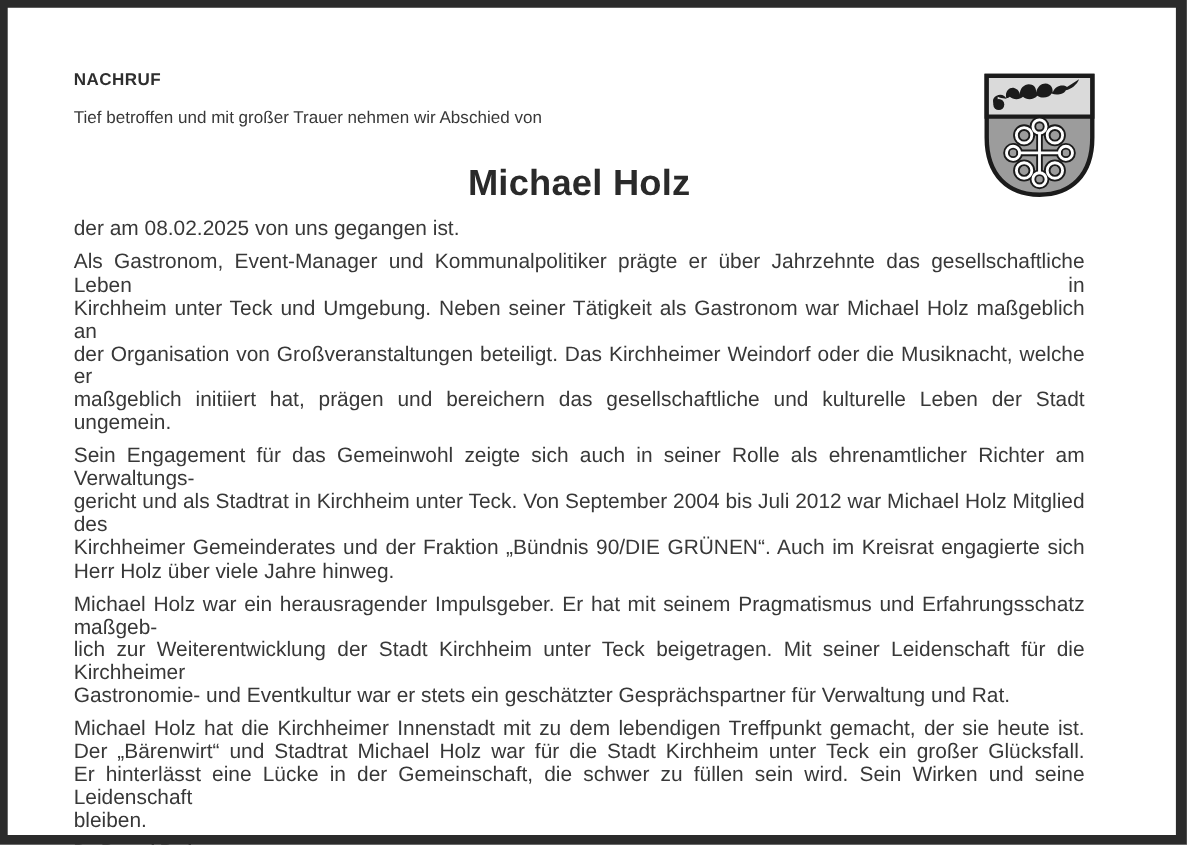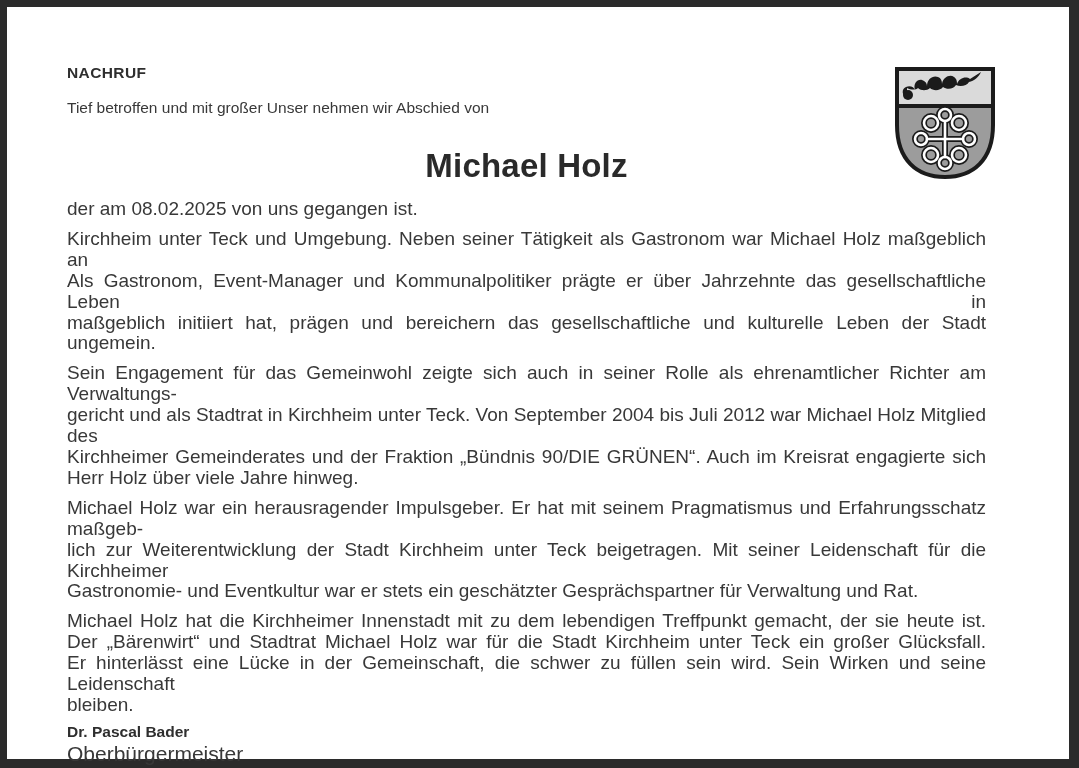--- a/index.html
+++ b/index.html
@@ -59,29 +59,30 @@
     position:absolute; left:886px; top:58px; width:104px; height:116px;
   }
   .crest svg { display:block; width:104px; height:116px; }
 </style>
 </head>
 <body>
 
 <div class="sheet">
   <div class="content">
     <div class="kicker">NACHRUF</div>
-    <div class="intro">Tief betroffen und mit großer Unser nehmen wir Abschied von</div>
+    <div class="intro">Tief betroffen und mit großer Trauer nehmen wir Abschied von</div>
     <h1 class="title">Michael Holz</h1>
     <div class="paras">
         <div class="para">
           <div class="line">der am 08.02.2025 von uns gegangen ist.</div>
         </div>
         <div class="para">
+          <div class="line fill">Als Gastronom, Event-Manager und Kommunalpolitiker prägte er über Jahrzehnte das gesellschaftliche Leben in</div>
           <div class="line fill">Kirchheim unter Teck und Umgebung. Neben seiner Tätigkeit als Gastronom war Michael Holz maßgeblich an</div>
-          <div class="line fill">Als Gastronom, Event-Manager und Kommunalpolitiker prägte er über Jahrzehnte das gesellschaftliche Leben in</div>
+          <div class="line fill">der Organisation von Großveranstaltungen beteiligt. Das Kirchheimer Weindorf oder die Musiknacht, welche er</div>
           <div class="line fill">maßgeblich initiiert hat, prägen und bereichern das gesellschaftliche und kulturelle Leben der Stadt ungemein.</div>
         </div>
         <div class="para">
           <div class="line fill">Sein Engagement für das Gemeinwohl zeigte sich auch in seiner Rolle als ehrenamtlicher Richter am Verwaltungs-</div>
           <div class="line fill">gericht und als Stadtrat in Kirchheim unter Teck. Von September 2004 bis Juli 2012 war Michael Holz Mitglied des</div>
           <div class="line fill">Kirchheimer Gemeinderates und der Fraktion „Bündnis 90/DIE GRÜNEN“. Auch im Kreisrat engagierte sich</div>
           <div class="line">Herr Holz über viele Jahre hinweg.</div>
         </div>
         <div class="para">
           <div class="line fill">Michael Holz war ein herausragender Impulsgeber. Er hat mit seinem Pragmatismus und Erfahrungsschatz maßgeb-</div>

